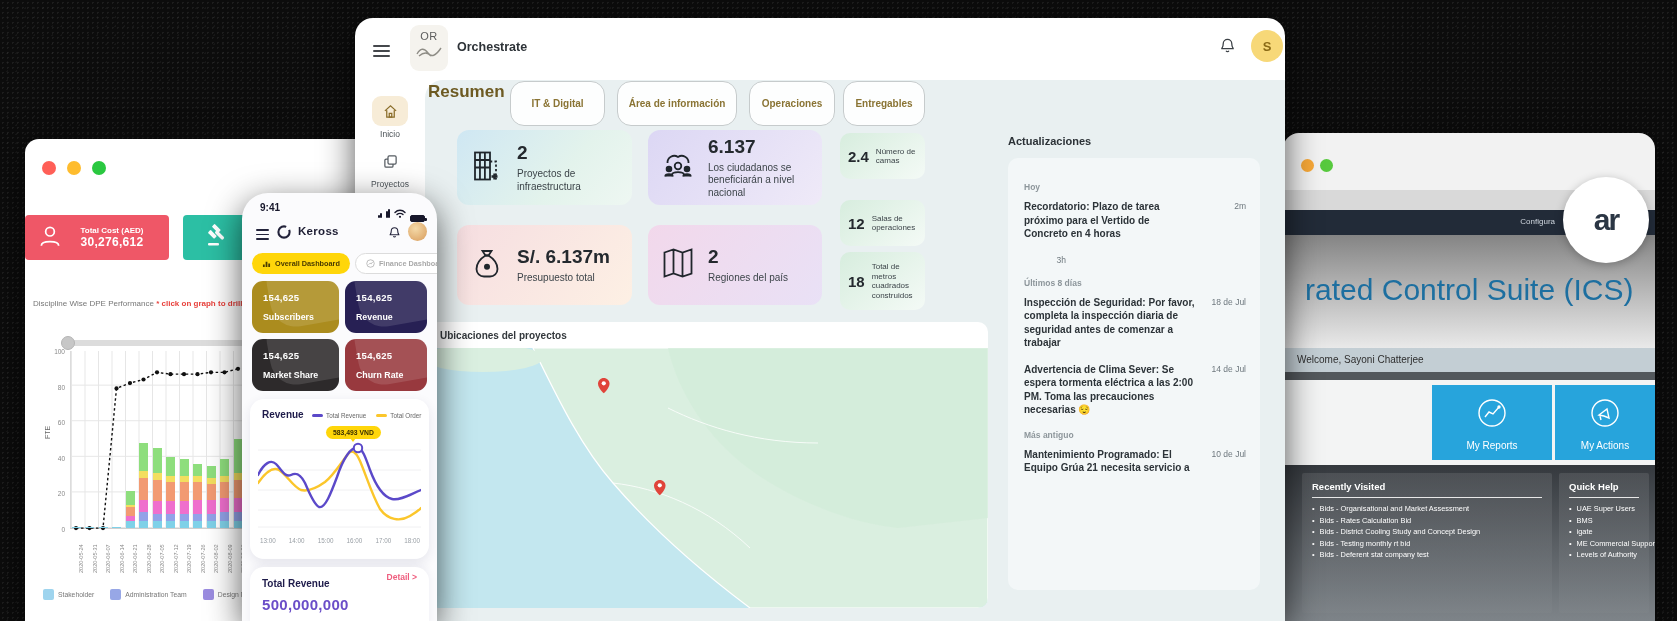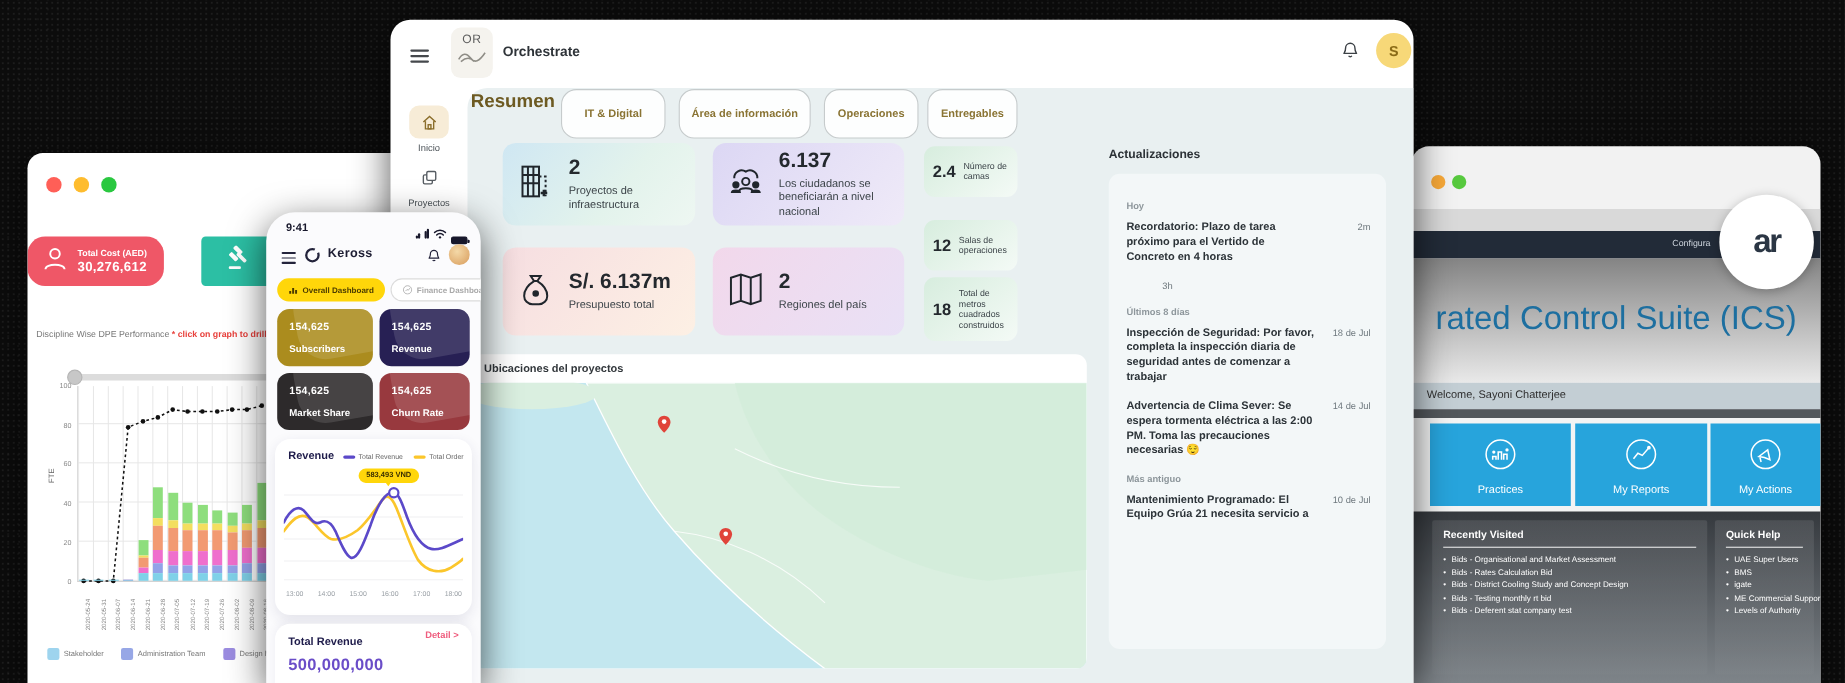--- a/index.html
+++ b/index.html
@@ -5,21 +5,21 @@
   html,body{margin:0;padding:0;background:#0b0b0b;}
   *{box-sizing:border-box;font-family:"Liberation Sans",sans-serif;}
   .stage{position:relative;width:1677px;height:621px;overflow:hidden;
     background-color:#0c0c0c;
     background-image:radial-gradient(rgba(255,255,255,.07) 1px,transparent 1px),radial-gradient(rgba(255,255,255,.045) 1px,transparent 1px);
     background-size:5px 5px,9px 9px;background-position:0 0,3px 4px;}
   .win{position:absolute;background:#fff;box-shadow:0 10px 34px rgba(0,0,0,.65);}
   
   .win-left{left:25px;top:139px;width:412px;height:482px;border-radius:14px 14px 0 0;z-index:1;overflow:hidden;}
   .tl{position:absolute;width:14px;height:14px;border-radius:50%;top:22px;}
-  .cost-card{position:absolute;left:0;top:76px;width:124px;height:45px;background:#ef5767;border-radius:16px;color:#fff;display:flex;align-items:center;}
+  .cost-card{position:absolute;left:0;top:76px;width:144px;height:45px;background:#ef5767;border-radius:4px;color:#fff;display:flex;align-items:center;}
   .gavel-card{position:absolute;left:158px;top:76px;width:148px;height:45px;background:#2cbfa4;border-radius:4px;display:flex;align-items:center;justify-content:flex-start;padding-left:22px;}
   .cost-text{flex:1;text-align:center;padding-right:8px;}
   .cost-label{font-size:8px;font-weight:bold;}
   .cost-value{font-size:12px;font-weight:bold;letter-spacing:.3px;}
   .dpe-title{position:absolute;left:8px;top:160px;font-size:8px;color:#777;}
   .dpe-title .note{color:#e8413c;font-weight:bold;}
   .dpe-slider{position:absolute;left:42px;top:201px;width:350px;height:6px;background:#dcdcdc;border-radius:3px;}
   .dpe-handle{position:absolute;left:-6px;top:-4px;width:14px;height:14px;border-radius:50%;background:#c7c7c7;border:1px solid #b5b5b5;}
   .dpe-ylabel{position:absolute;left:16px;top:290px;font-size:7px;color:#666;transform:rotate(-90deg);}
   #dpe-plot{position:absolute;left:45px;top:212px;width:190px;height:178px;
@@ -336,31 +336,20 @@
     <div class="ics-config">Configura</div>
     <div class="ics-logo">
       <span class="g">ar</span>
     </div>
     <div class="ics-banner">
       <div class="ics-title">rated Control Suite (ICS)</div>
     </div>
     <div class="ics-welcome">Welcome, Sayoni Chatterjee</div>
     <div class="ics-divider"></div>
     <div class="ics-tiles">
-      <div class="tile" style="left:17px;width:128px">
-        <span>
-          <svg width="38" height="38" viewBox="0 0 38 38" fill="none" stroke="#fff" stroke-width="1.4">
-            <circle cx="19" cy="19" r="13"></circle>
-              <path d="M12,24 v-3 h3 v3 M17,24 v-7 h3 v7 M22,24 v-5 h3 v5"></path>
-            <circle cx="13" cy="17" r="0.8" fill="#fff"></circle>
-              <circle cx="25" cy="15" r="0.8" fill="#fff"></circle>
-            </svg>
-        </span>
-        <div class="cap">Practices</div>
-      </div>
       <div class="tile" style="left:149px;width:120px">
         <span>
           <svg width="38" height="38" viewBox="0 0 38 38" fill="none" stroke="#fff" stroke-width="1.4">
             <circle cx="19" cy="19" r="13"></circle>
               <polyline points="12,23 16,18 20,20 26,13"></polyline>
               <circle cx="26" cy="13" r="1" fill="#fff"></circle>
             </svg>
         </span>
         <div class="cap">My Reports</div>
       </div>

